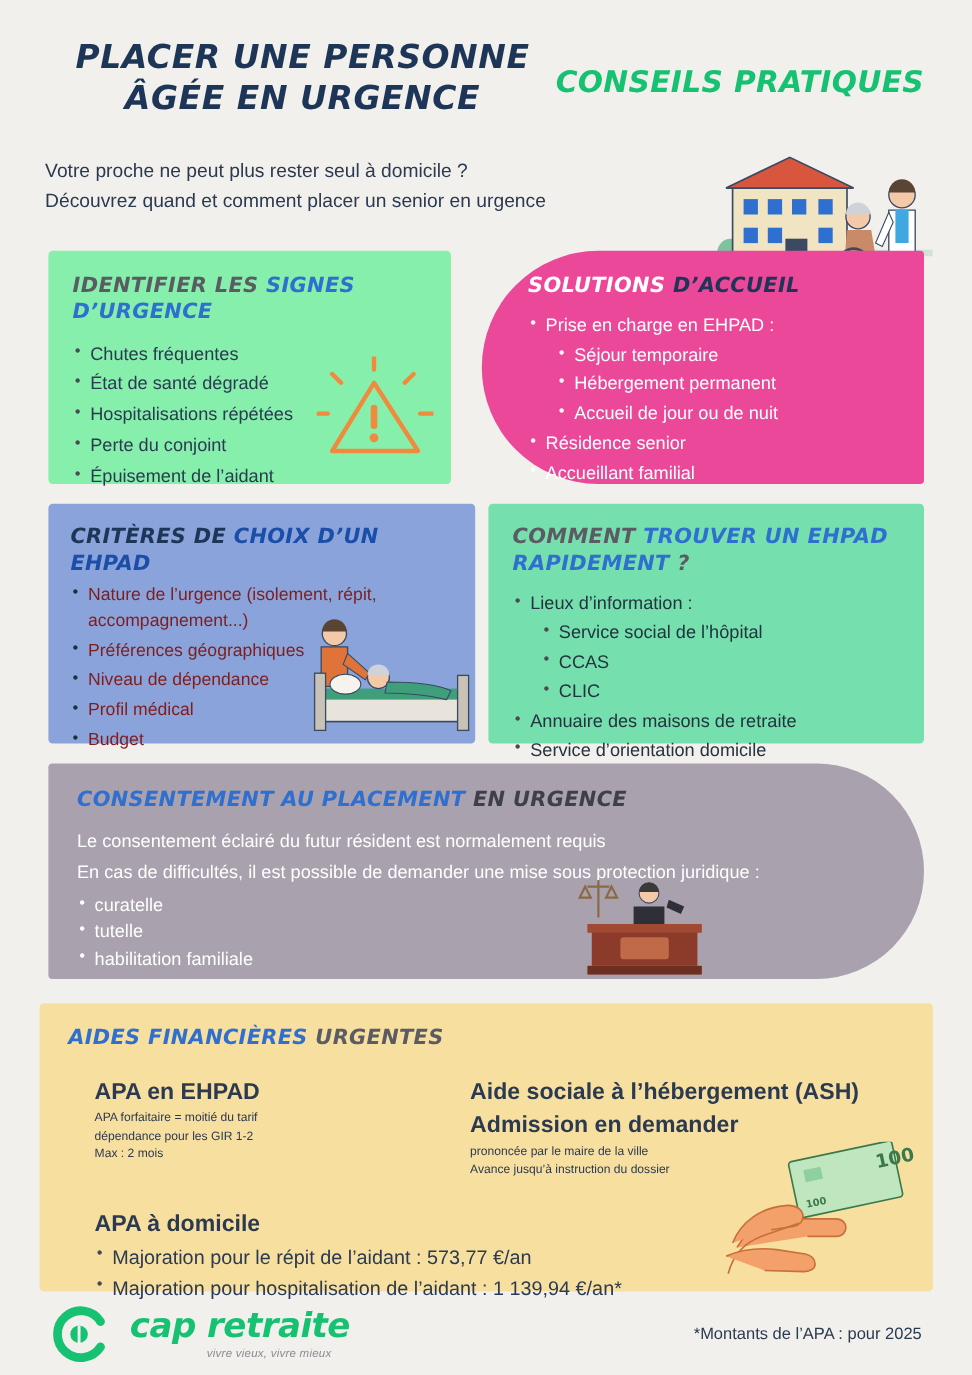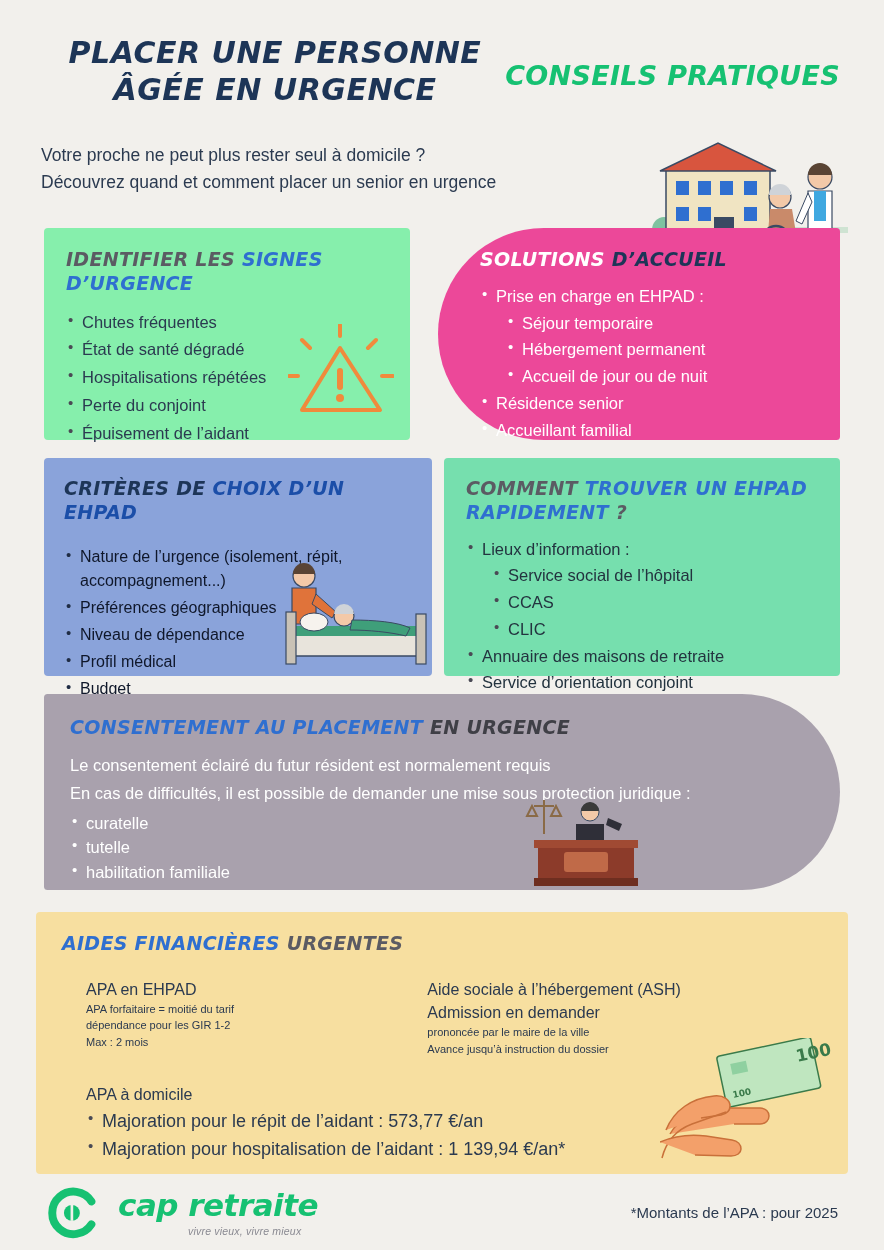--- a/index.html
+++ b/index.html
@@ -84,21 +84,21 @@
   #card-solutions li { margin-bottom: 2px; }
 
   
   #card-criteres {
     left: 44px; top: 458px; width: 388px; height: 218px;
     background: #8aa3da; border-radius: 4px;
     padding: 19px 20px;
   }
   #card-criteres h2 { color: #1d3557; }
   #card-criteres h2 .hl { color: #1b4ea8; }
-  #card-criteres ul { margin-top: 20px; font-size: 16px; color: #0f172a; }
+  #card-criteres ul { margin-top: 4px; font-size: 16px; color: #7f1d1d; }
   #card-criteres li { margin-bottom: 3px; }
   #card-criteres li::before { color: #1f2c44; }
   .bed-ico { position: absolute; right: 4px; bottom: 2px; width: 172px; height: 120px; }
 
   
   #card-trouver {
     left: 444px; top: 458px; width: 396px; height: 218px;
     background: #76dfae; border-radius: 4px;
     padding: 19px 22px;
   }
@@ -125,21 +125,21 @@
   #card-aides {
     left: 36px; top: 912px; width: 812px; height: 262px;
     background: #f7dfa0; border-radius: 4px;
     padding: 20px 26px;
   }
   #card-aides h2 { color: #5b5b63; }
   #card-aides h2 .hl { color: #2f6fd0; }
   .aides-cols { display: flex; margin-top: 22px; padding-left: 24px; }
   .col-a { width: 346px; }
   .col-b { width: 400px; }
-  .sub { font-size: 16px; font-weight: normal; color: #2b3a50; line-height: 1.45; }
+  .sub { font-size: 21px; font-weight: bold; color: #2b3a50; line-height: 1.45; }
   .txt { font-size: 11px; color: #2b3a50; line-height: 1.5; }
   .apa-dom { margin-top: 26px; padding-left: 24px; }
   .apa-dom ul { margin-top: 2px; font-size: 18px; }
   .apa-dom li { margin-bottom: 1px; }
   .money-ico { position: absolute; right: 8px; bottom: 6px; width: 180px; height: 130px; }
 
   
   .logo-wrap { position: absolute; left: 40px; top: 1185px; width: 300px; height: 62px; }
   .logo-text {
     position: absolute; left: 78px; top: 2px;
@@ -263,21 +263,21 @@
   </div>
 
   <div class="card" id="card-trouver">
     <h2><span>Comment </span><span class="hl">trouver un EHPAD rapidement</span><span> ?</span></h2>
     <ul>
       <li>Lieux d’information :</li>
       <li class="lvl2">Service social de l’hôpital</li>
       <li class="lvl2">CCAS</li>
       <li class="lvl2">CLIC</li>
       <li>Annuaire des maisons de retraite</li>
-      <li>Service d’orientation conjoint</li>
+      <li>Service d’orientation domicile</li>
     </ul>
   </div>
 
   <div class="card" id="card-consent">
     <h2><span class="hl">Consentement au placement</span><span> en urgence</span></h2>
     <div class="p">Le consentement éclairé du futur résident est normalement requis</div>
     <div class="p" style="margin-top:4px">En cas de difficultés, il est possible de demander une mise sous protection juridique :</div>
     <ul>
       <li>curatelle</li>
       <li>tutelle</li>

